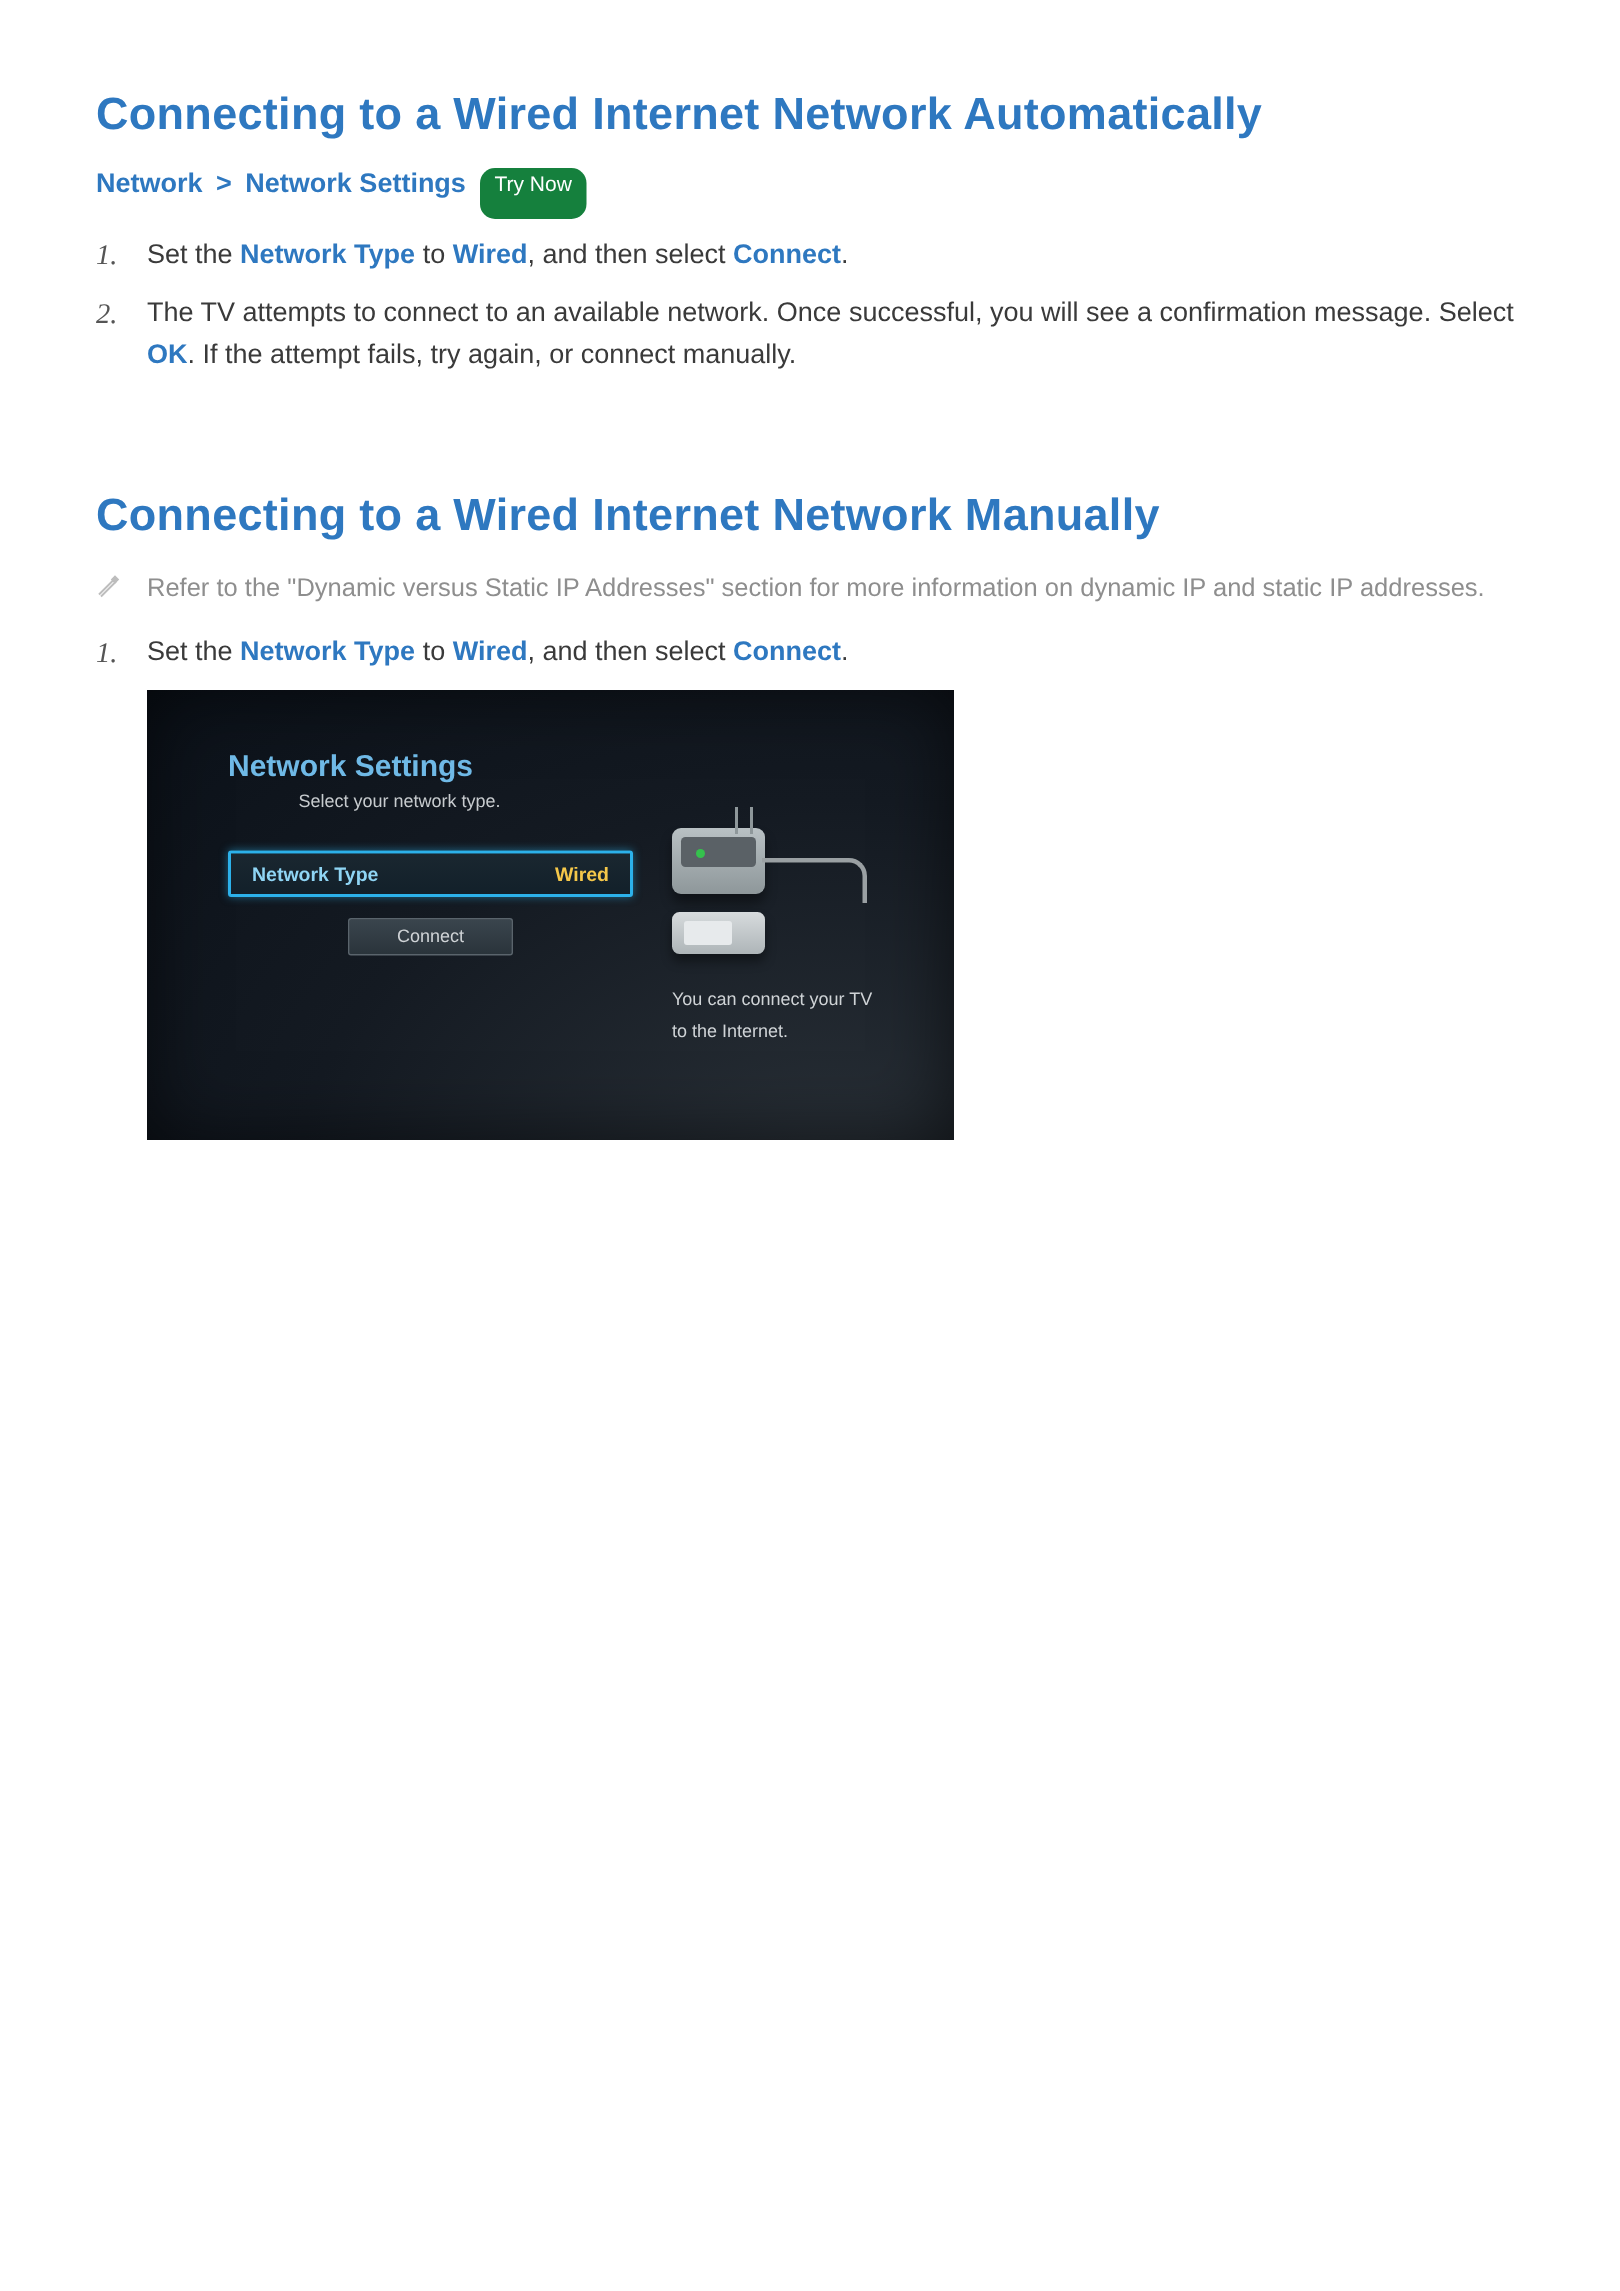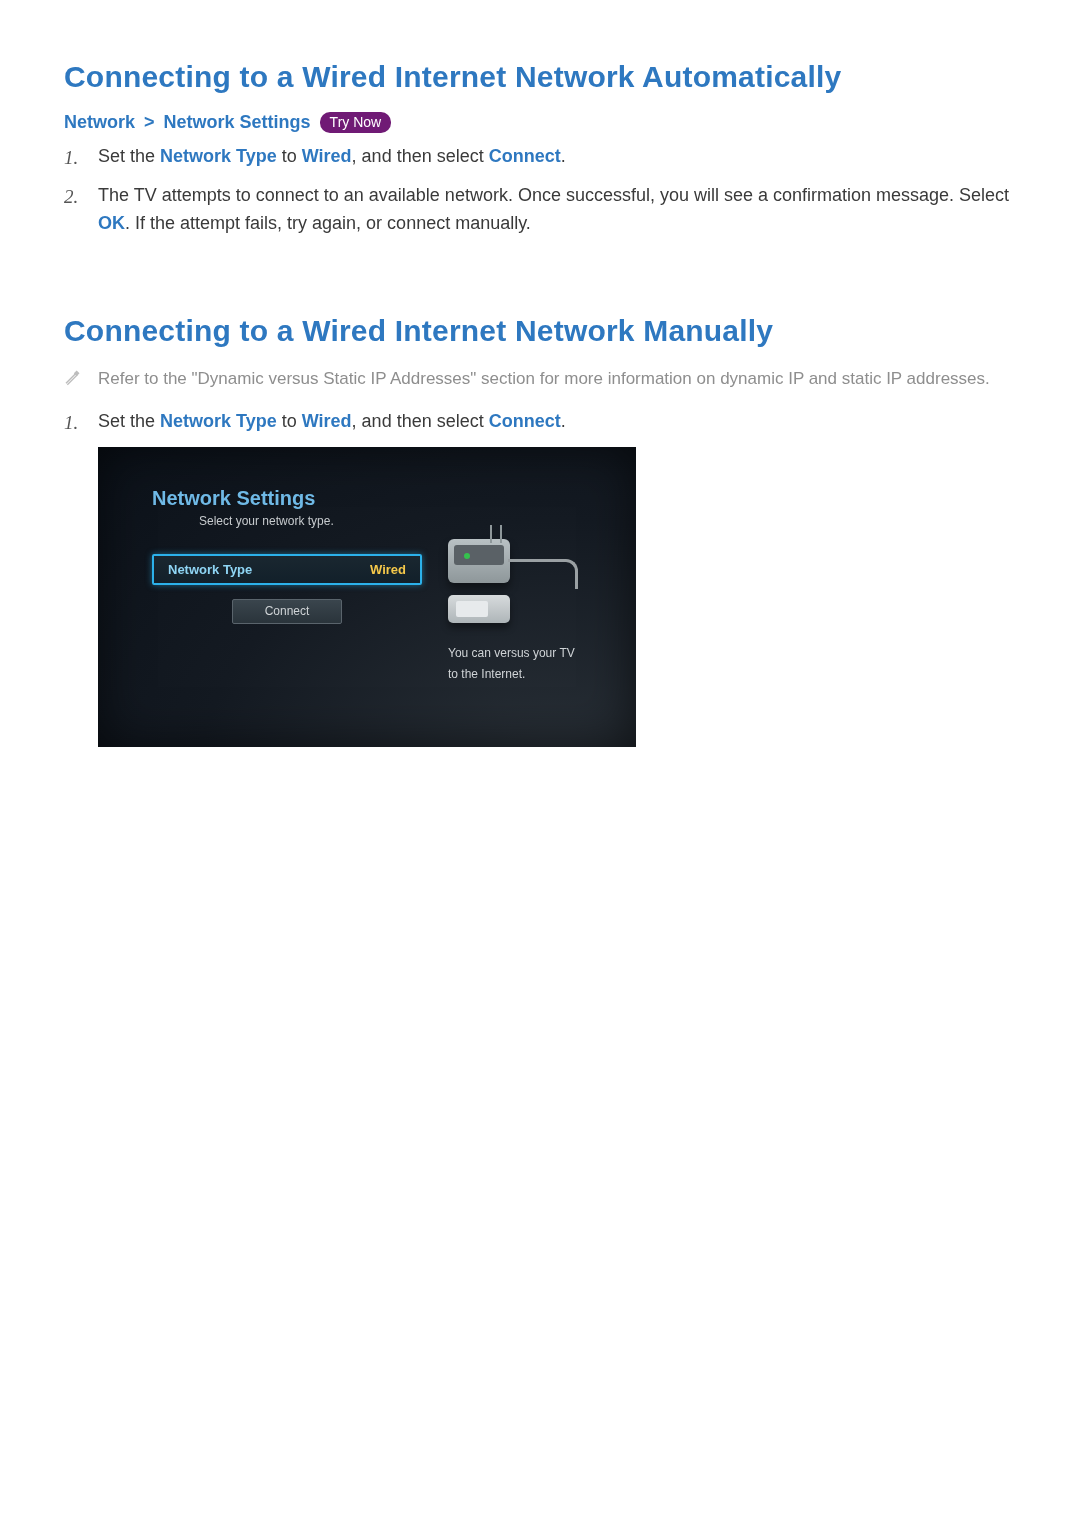--- a/index.html
+++ b/index.html
@@ -10,24 +10,24 @@
     font-weight: 700;
     color: #2e78c0;
     margin-bottom: 18px;
     letter-spacing: 0.2px;
   }
   .breadcrumb-line { font-size: 18px; margin-bottom: 10px; }
   .breadcrumb-link { color: #2e78c0; font-weight: 700; }
   .breadcrumb-sep { color: #2e78c0; padding: 0 4px; font-weight: 600; }
   .try-now {
     display: inline-block;
-    background: #701a75;
+    background: #15803d;
     color: #fff;
     font-size: 14px;
-    padding: 2px 10px 3px;
+    padding: 2px 10px 16px;
     border-radius: 10px;
     margin-left: 4px;
     vertical-align: 1px;
   }
   .body-text { font-size: 18px; line-height: 1.5; margin-bottom: 12px; color: #3a3a3a; }
   ol.steps {
     list-style: none;
     padding-left: 0;
     margin-bottom: 40px;
   }
@@ -240,18 +240,18 @@
         <div class="router-front"></div>
         <div class="router-dot"></div>
         <div class="cable"></div>
       </div>
       <div class="modem-box">
         <div class="modem-slot"></div>
       </div>
     </div>
 
     <div class="connect-msg">
-      <div>You can versus your TV</div>
+      <div>You can connect your TV</div>
       <div>to the Internet.</div>
     </div>
   </div>
 
 </div>
 
 </body></html>

